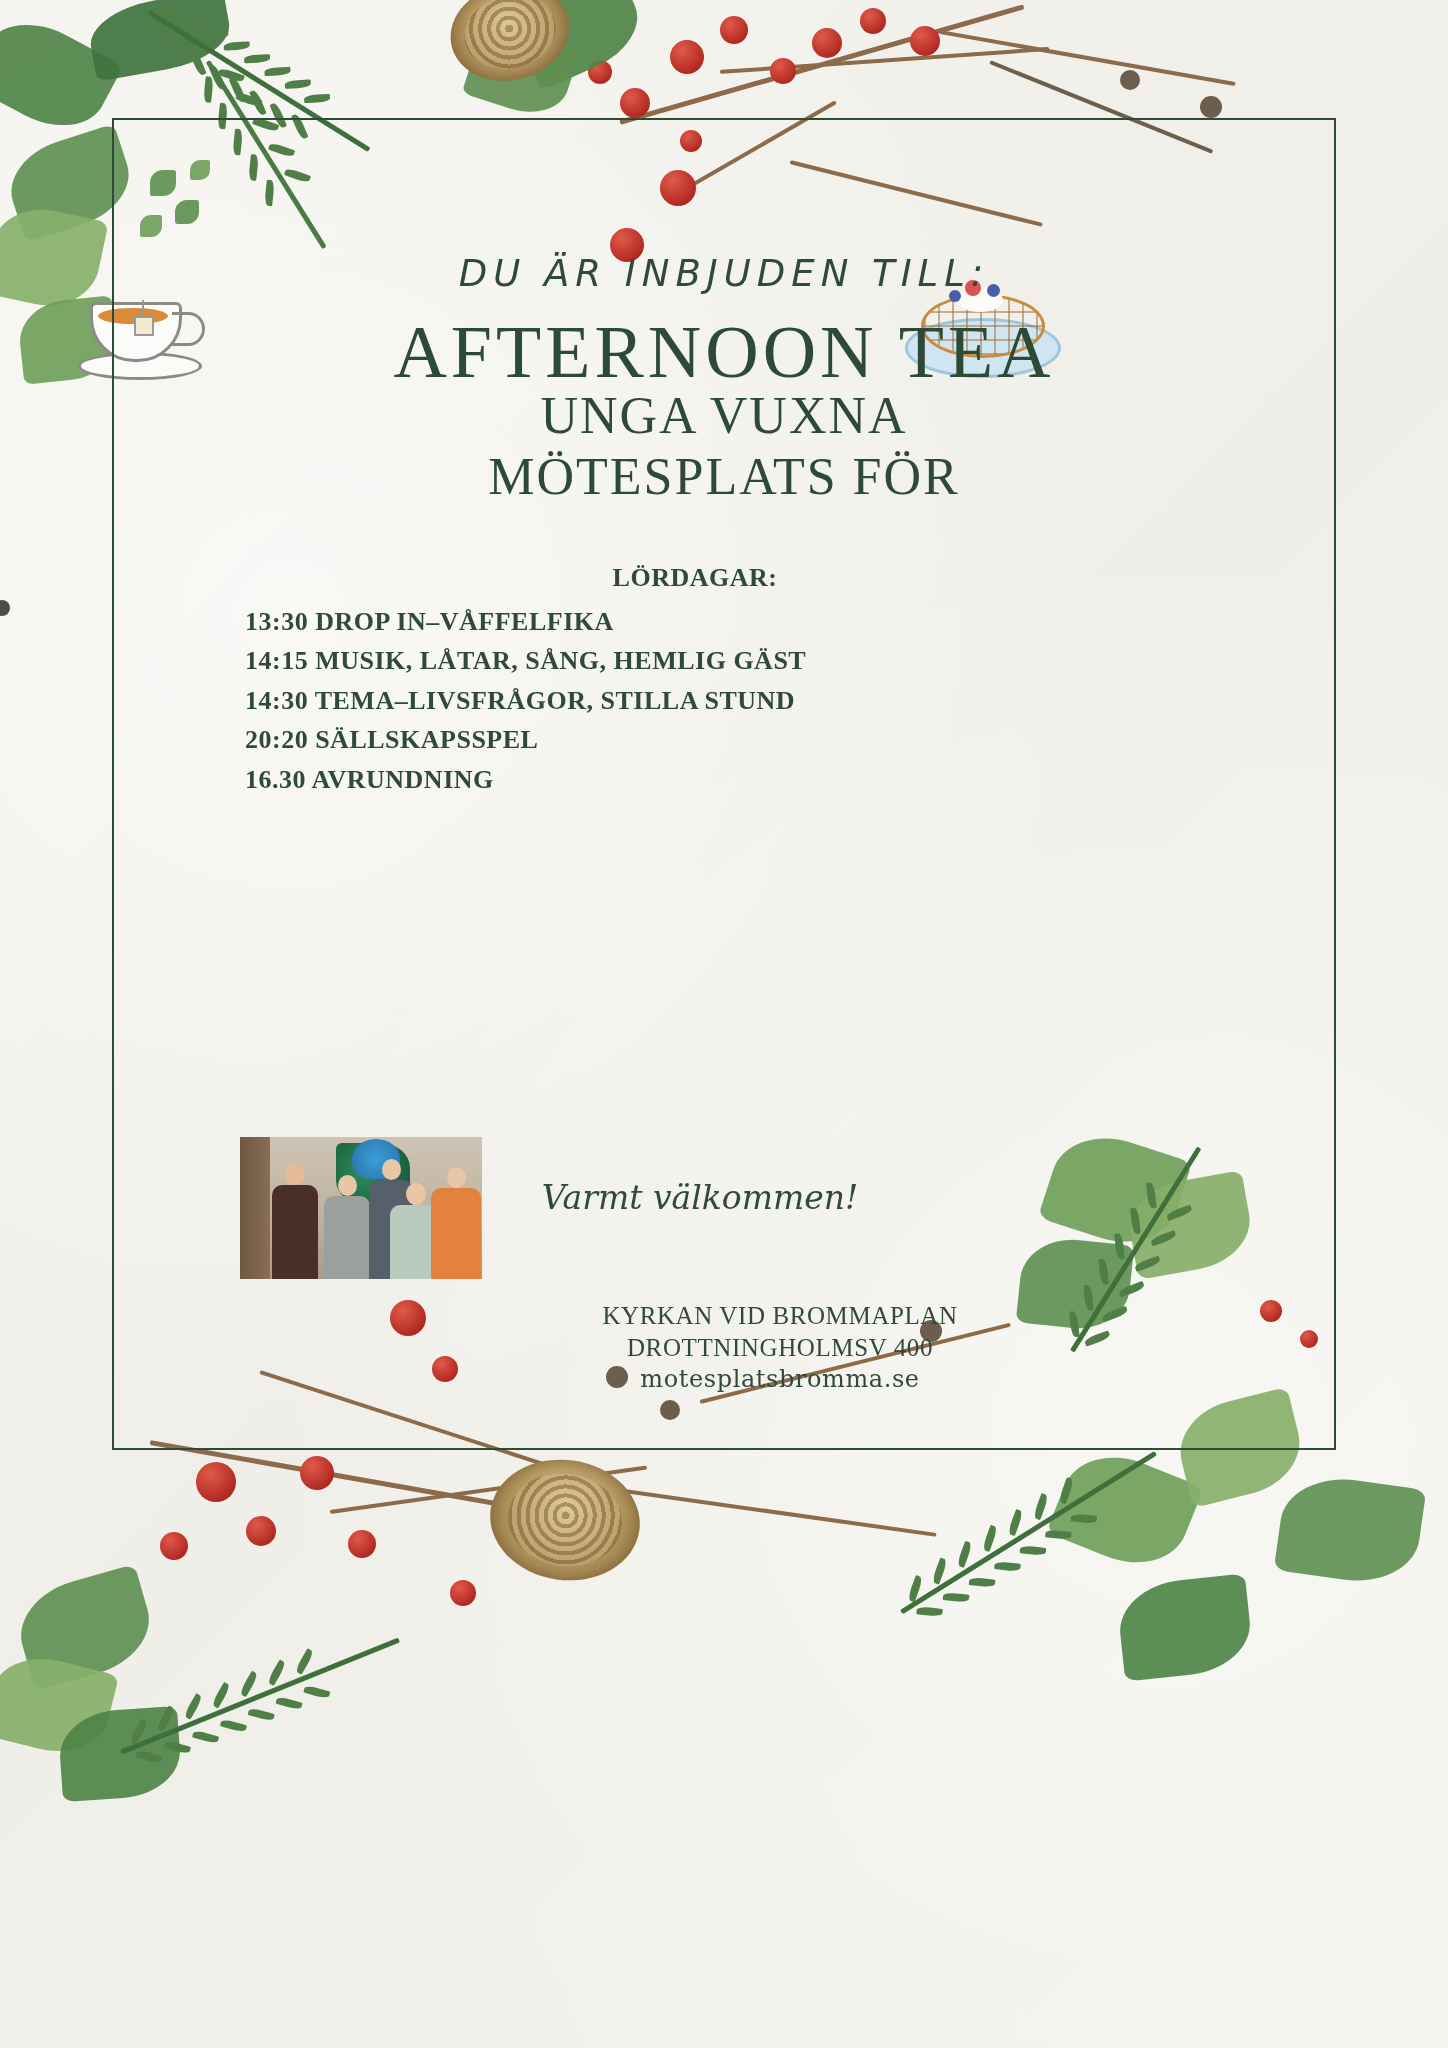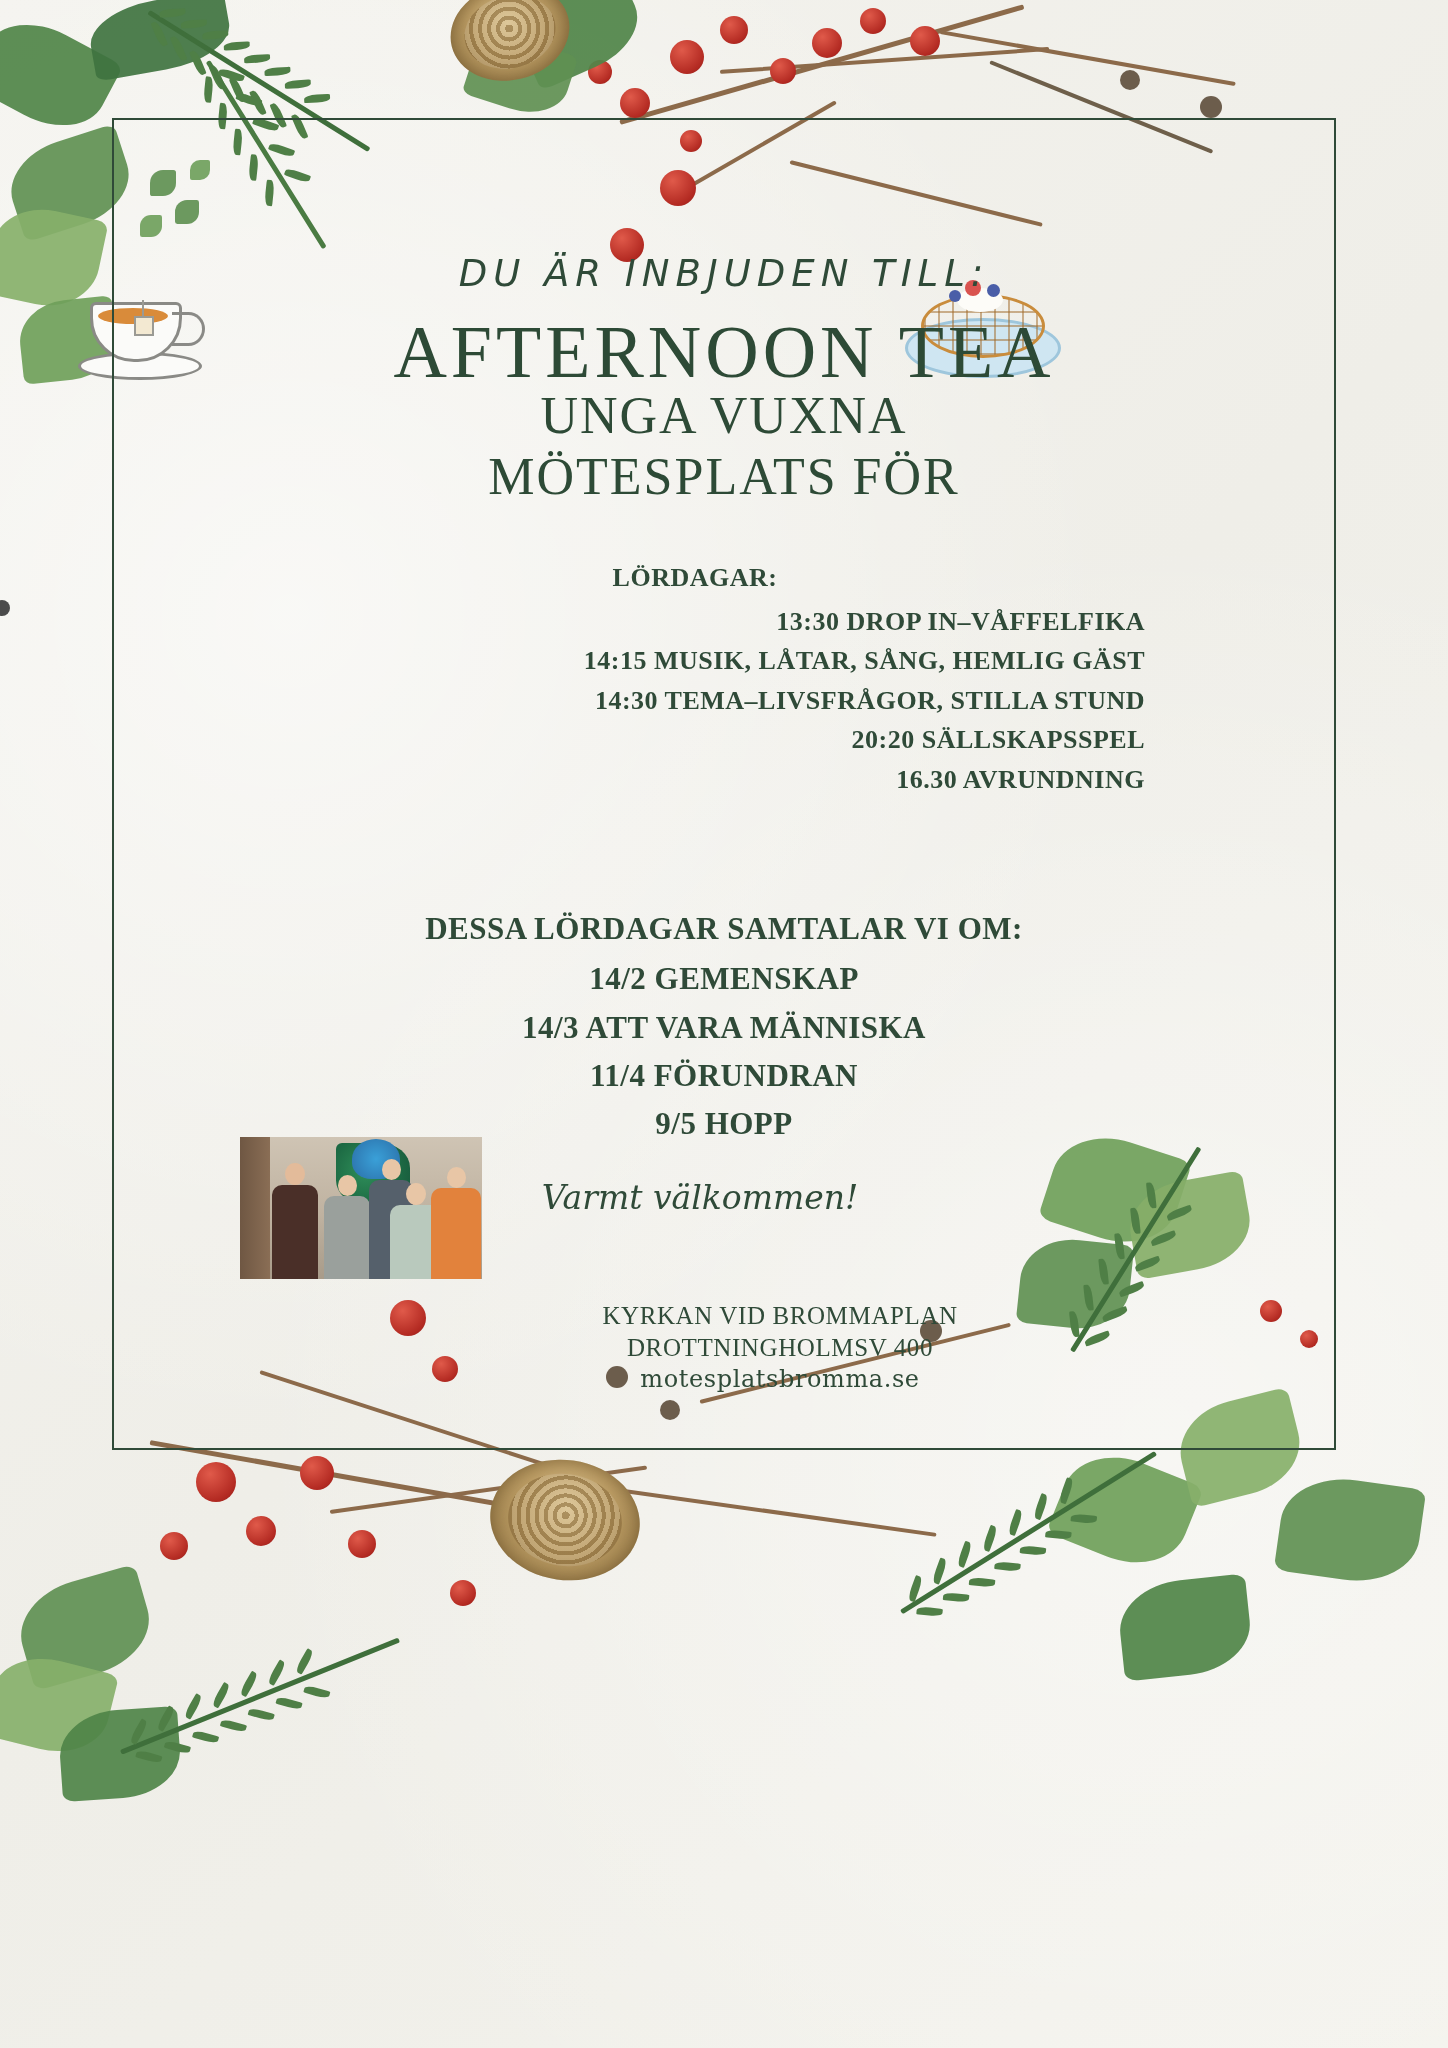--- a/index.html
+++ b/index.html
@@ -88,21 +88,21 @@
     font-weight: bold;
     font-size: 26px;
     line-height: 1.52;
     letter-spacing: 0.5px;
   }
   .schedule .heading {
     text-align: center;
     padding-left: 0;
     margin-bottom: 4px;
   }
-  .schedule .row { white-space: nowrap; text-align: right; }
+  .schedule .row { white-space: nowrap; }
 
   .topics {
     position: absolute;
     left: 0; right: 0;
     top: 905px;
     color: #2f4a38;
     font-family: "Liberation Serif", serif;
     font-weight: bold;
     font-size: 31px;
     line-height: 1.56;
@@ -475,27 +475,20 @@
 
   <div class="schedule">
     <div class="heading">LÖRDAGAR:</div>
     <div class="row">13:30 DROP IN–VÅFFELFIKA</div>
     <div class="row">14:15 MUSIK, LÅTAR, SÅNG, HEMLIG GÄST</div>
     <div class="row">14:30 TEMA–LIVSFRÅGOR, STILLA STUND</div>
     <div class="row">20:20 SÄLLSKAPSSPEL</div>
     <div class="row">16.30 AVRUNDNING</div>
   </div>
 
-  <div class="topics">
-    <div class="topics-heading">DESSA LÖRDAGAR SAMTALAR VI OM:</div>
-    <div>14/2 GEMENSKAP</div>
-    <div>14/3 ATT VARA MÄNNISKA</div>
-    <div>11/4 FÖRUNDRAN</div>
-    <div>9/5 HOPP</div>
-  </div>
 
   <div class="photo">
     <div class="wall"></div>
     <div class="door"></div>
     <div class="art"></div>
     <div class="art2"></div>
 
     <div class="p-person" style="left:28px;width:54px;height:116px;">
       <div class="head" style="width:20px;height:22px;background:#e3bb9a;"></div>
       <div class="body" style="width:46px;height:94px;background:#4a2f28;"></div>

